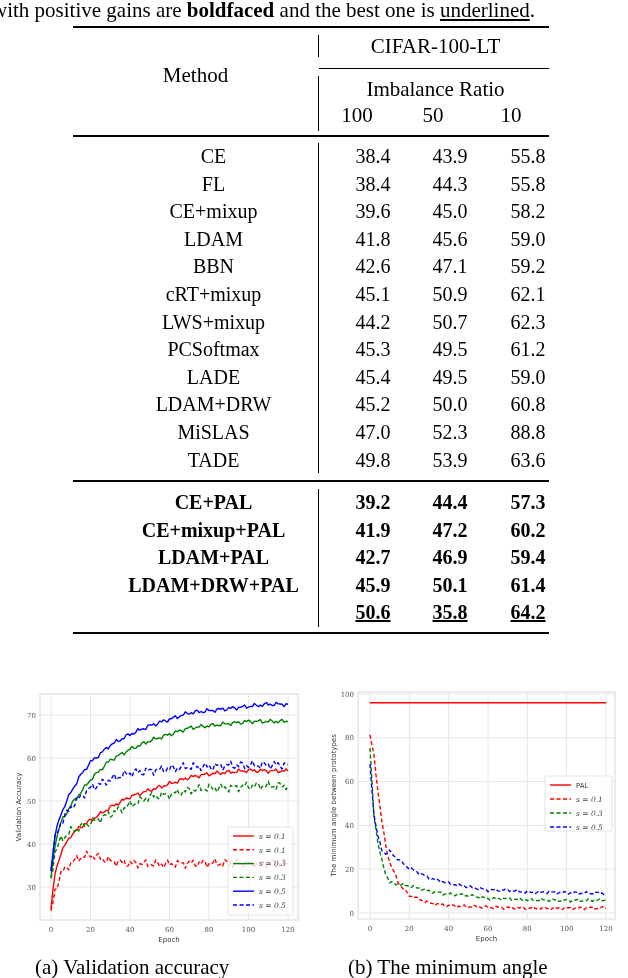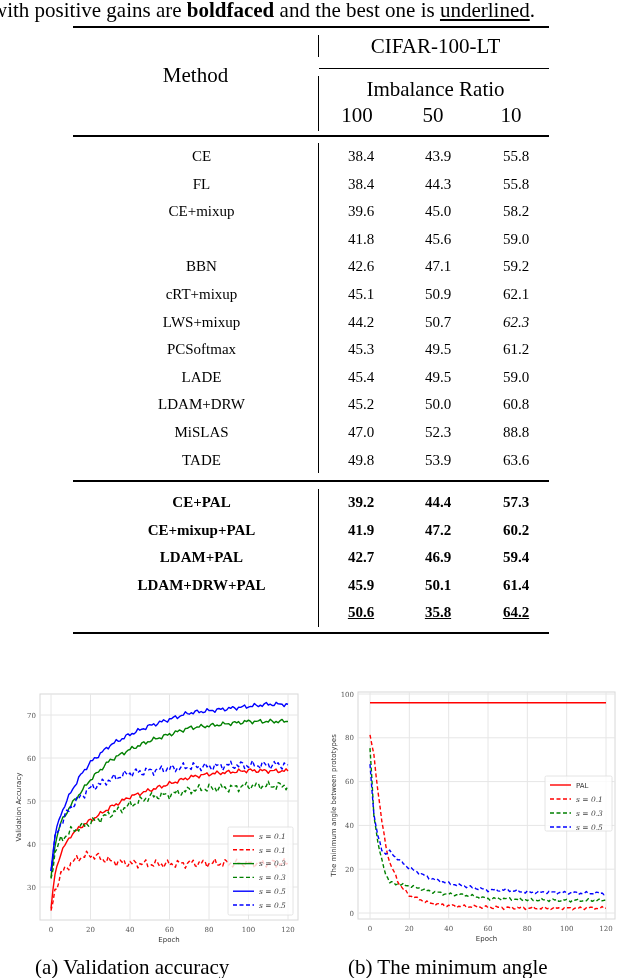--- a/index.html
+++ b/index.html
@@ -7,21 +7,21 @@
          font-family:"Liberation Serif", "DejaVu Serif", serif; color:#000; }
   .caption-top { position:absolute; left:-8px; top:-2px; width:640px; white-space:nowrap;
                  font-size:21px; line-height:24px; }
   .caption-top b { font-weight:bold; }
   .caption-top u { text-decoration:underline; }
   .tbl { position:absolute; left:73px; top:26px; width:476px; }
   .rule-thick { position:absolute; left:0; width:476px; height:2px; background:#000; }
   .rule-thin { position:absolute; height:1px; background:#000; }
   .vline { position:absolute; width:1px; background:#000; }
   .hdr { position:absolute; font-size:21px; line-height:24px; text-align:center; }
-  .row { position:absolute; left:4px; width:476px; height:27.6px; font-size:15px; line-height:27.6px; }
+  .row { position:absolute; left:16px; width:476px; height:27.6px; font-size:20px; line-height:27.6px; }
   .row .m { position:absolute; left:0; width:249px; text-align:center; }
   .row .c { position:absolute; width:60px; text-align:center; }
   .row.bold { font-weight:bold; }
   .row .c.u span { text-decoration:underline; }
   .chart { position:absolute; }
   .sub-cap { position:absolute; top:955px; font-size:21px; line-height:24px; white-space:nowrap; }
   svg text { font-family:"DejaVu Sans", sans-serif; }
   .tick { font-family:"DejaVu Serif", serif; font-size:7px; fill:#555; }
   .axlabel { font-family:"DejaVu Sans", sans-serif; font-size:7px; fill:#333; }
   .leg { font-family:"DejaVu Serif", serif; font-size:7.5px; fill:#444; font-style:italic; }
@@ -58,41 +58,42 @@
         <div class="c" style="left: 331px;"><span>44.3</span></div>
         <div class="c" style="left: 409px;"><span>55.8</span></div>
       </div>
       <div class="row" style="top: 172.2px;">
         <div class="m">CE+mixup</div>
         <div class="c" style="left: 254px;"><span>39.6</span></div>
         <div class="c" style="left: 331px;"><span>45.0</span></div>
         <div class="c" style="left: 409px;"><span>58.2</span></div>
       </div>
       <div class="row" style="top: 199.8px;">
+        <div class="m">LDAM</div>
         <div class="c" style="left: 254px;"><span>41.8</span></div>
         <div class="c" style="left: 331px;"><span>45.6</span></div>
         <div class="c" style="left: 409px;"><span>59.0</span></div>
       </div>
       <div class="row" style="top: 227.4px;">
         <div class="m">BBN</div>
         <div class="c" style="left: 254px;"><span>42.6</span></div>
         <div class="c" style="left: 331px;"><span>47.1</span></div>
         <div class="c" style="left: 409px;"><span>59.2</span></div>
       </div>
       <div class="row" style="top: 255px;">
         <div class="m">cRT+mixup</div>
         <div class="c" style="left: 254px;"><span>45.1</span></div>
         <div class="c" style="left: 331px;"><span>50.9</span></div>
         <div class="c" style="left: 409px;"><span>62.1</span></div>
       </div>
       <div class="row" style="top: 282.6px;">
         <div class="m">LWS+mixup</div>
         <div class="c" style="left: 254px;"><span>44.2</span></div>
         <div class="c" style="left: 331px;"><span>50.7</span></div>
-        <div class="c" style="left: 409px; font-style: italic;"><span>62.3</span></div>
+        <div class="c" style="left: 409px;"><span>62.3</span></div>
       </div>
       <div class="row" style="top: 310.2px;">
         <div class="m">PCSoftmax</div>
         <div class="c" style="left: 254px;"><span>45.3</span></div>
         <div class="c" style="left: 331px;"><span>49.5</span></div>
         <div class="c" style="left: 409px;"><span>61.2</span></div>
       </div>
       <div class="row" style="top: 337.8px;">
         <div class="m">LADE</div>
         <div class="c" style="left: 254px;"><span>45.4</span></div>

